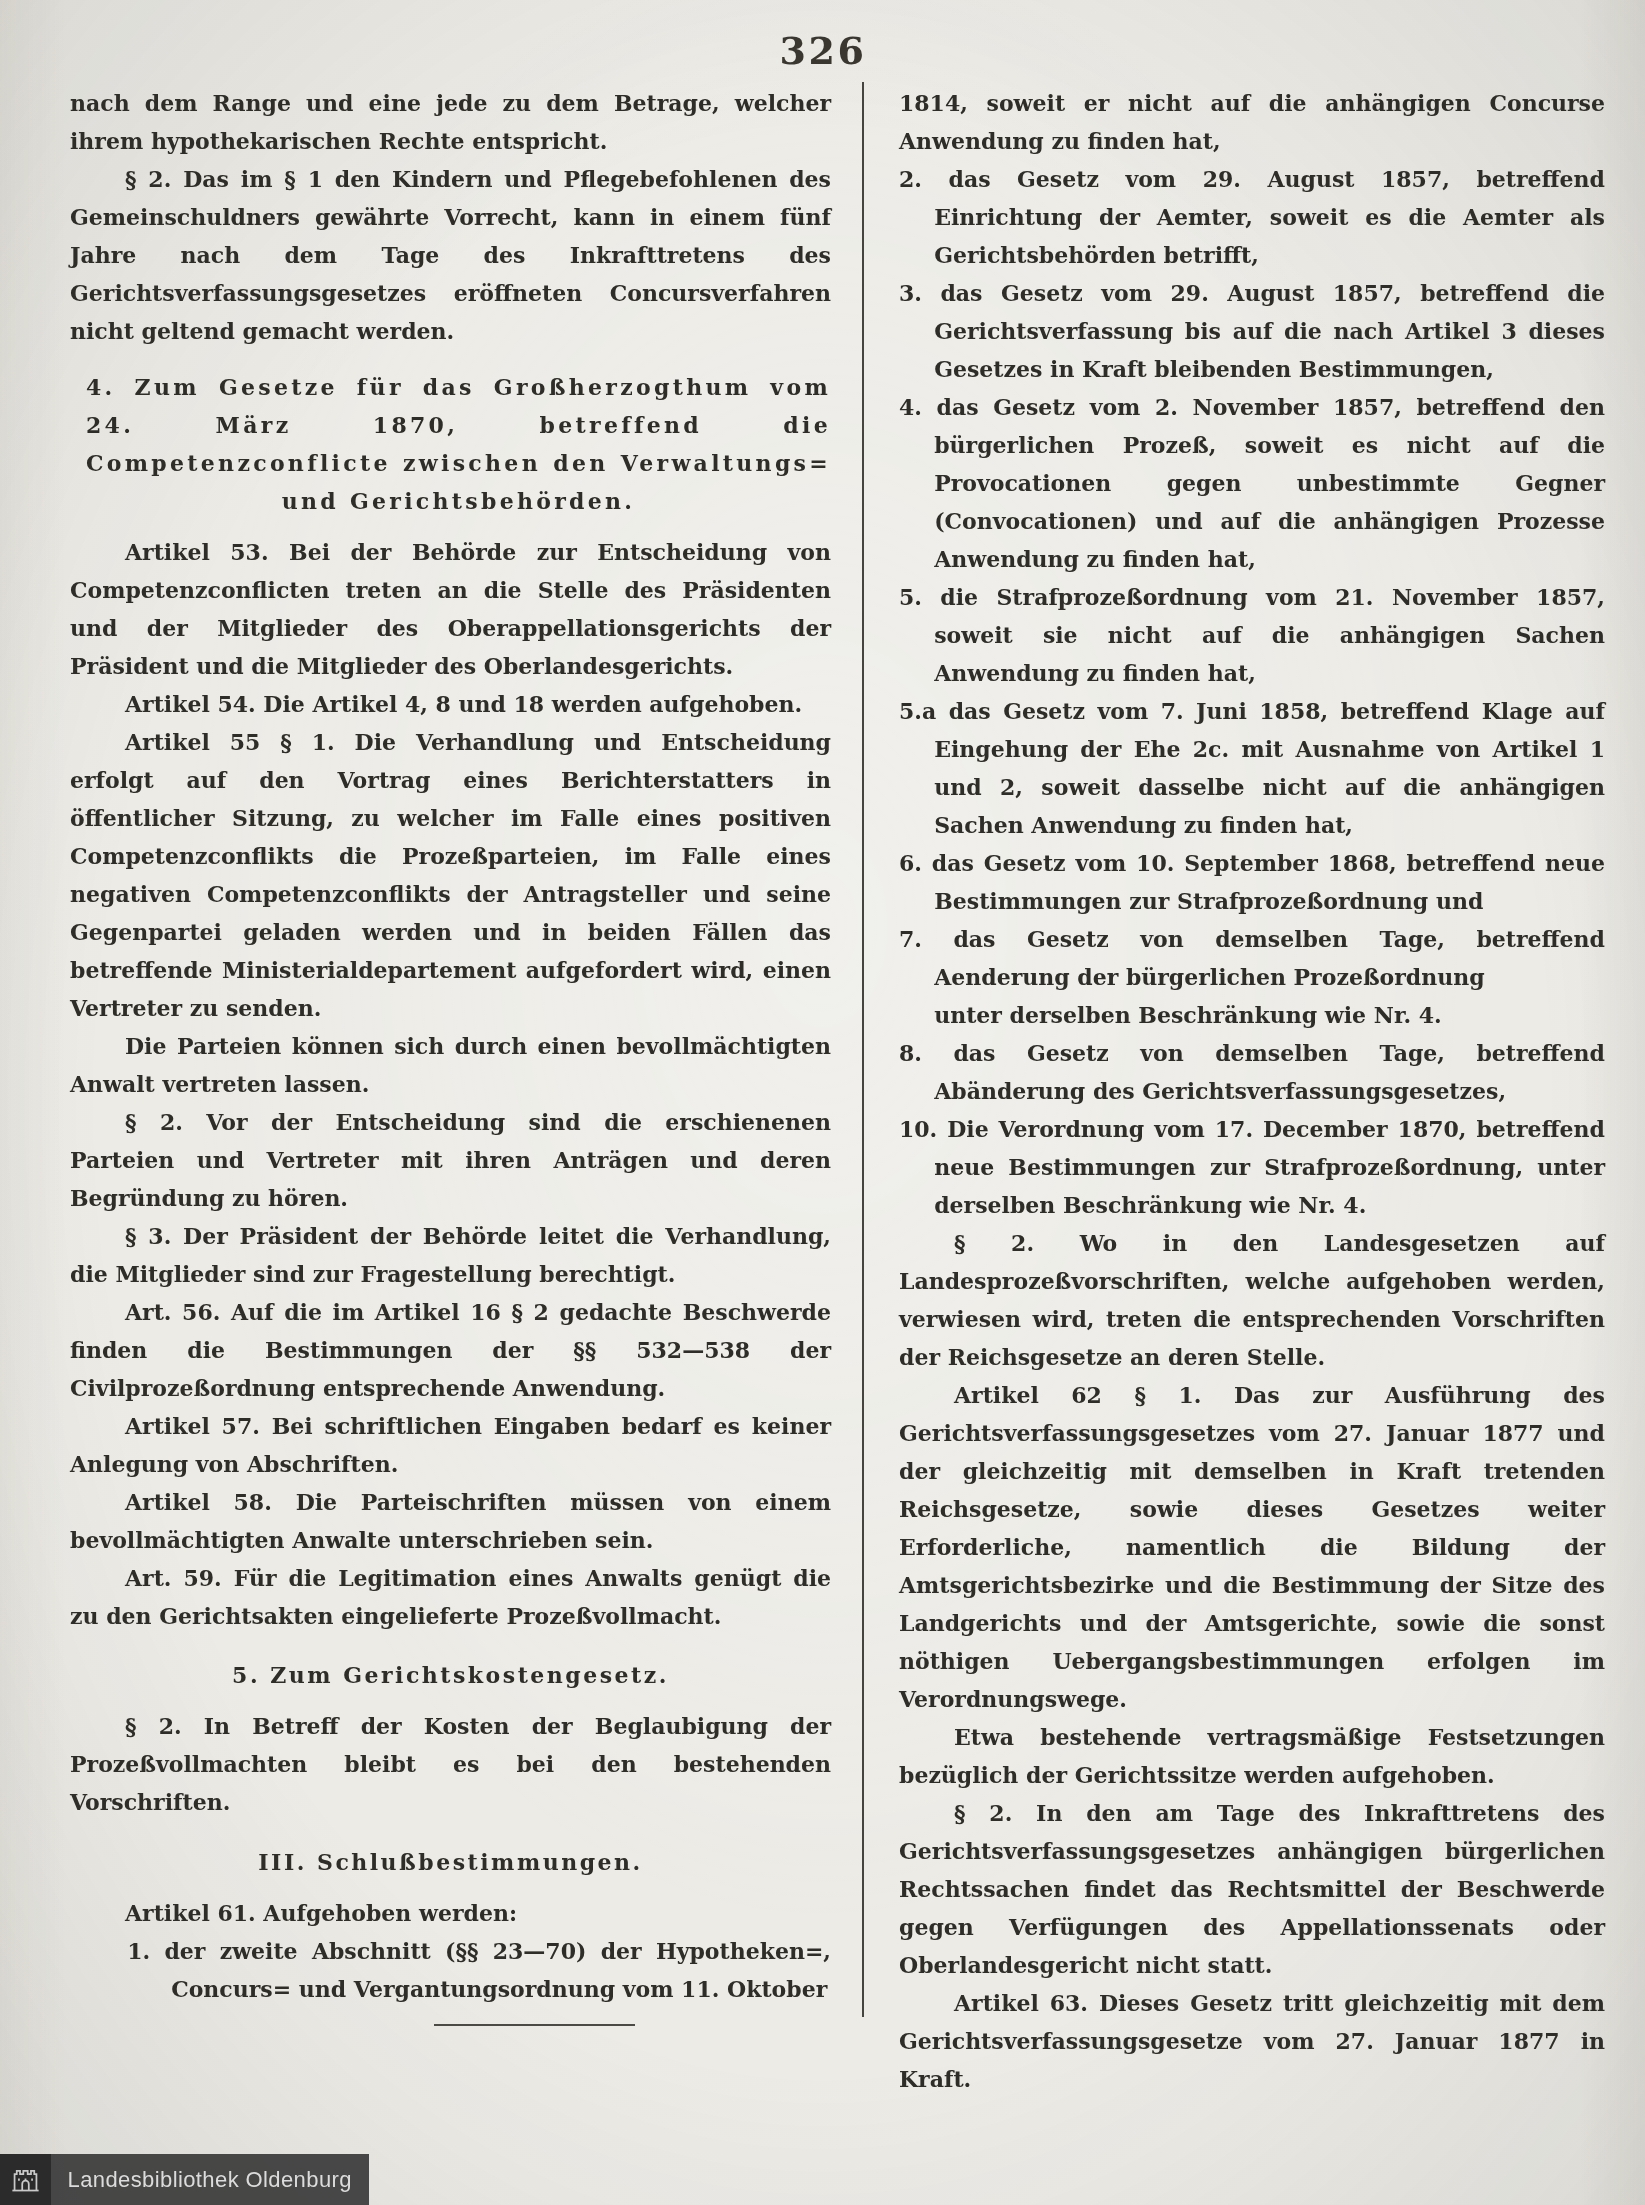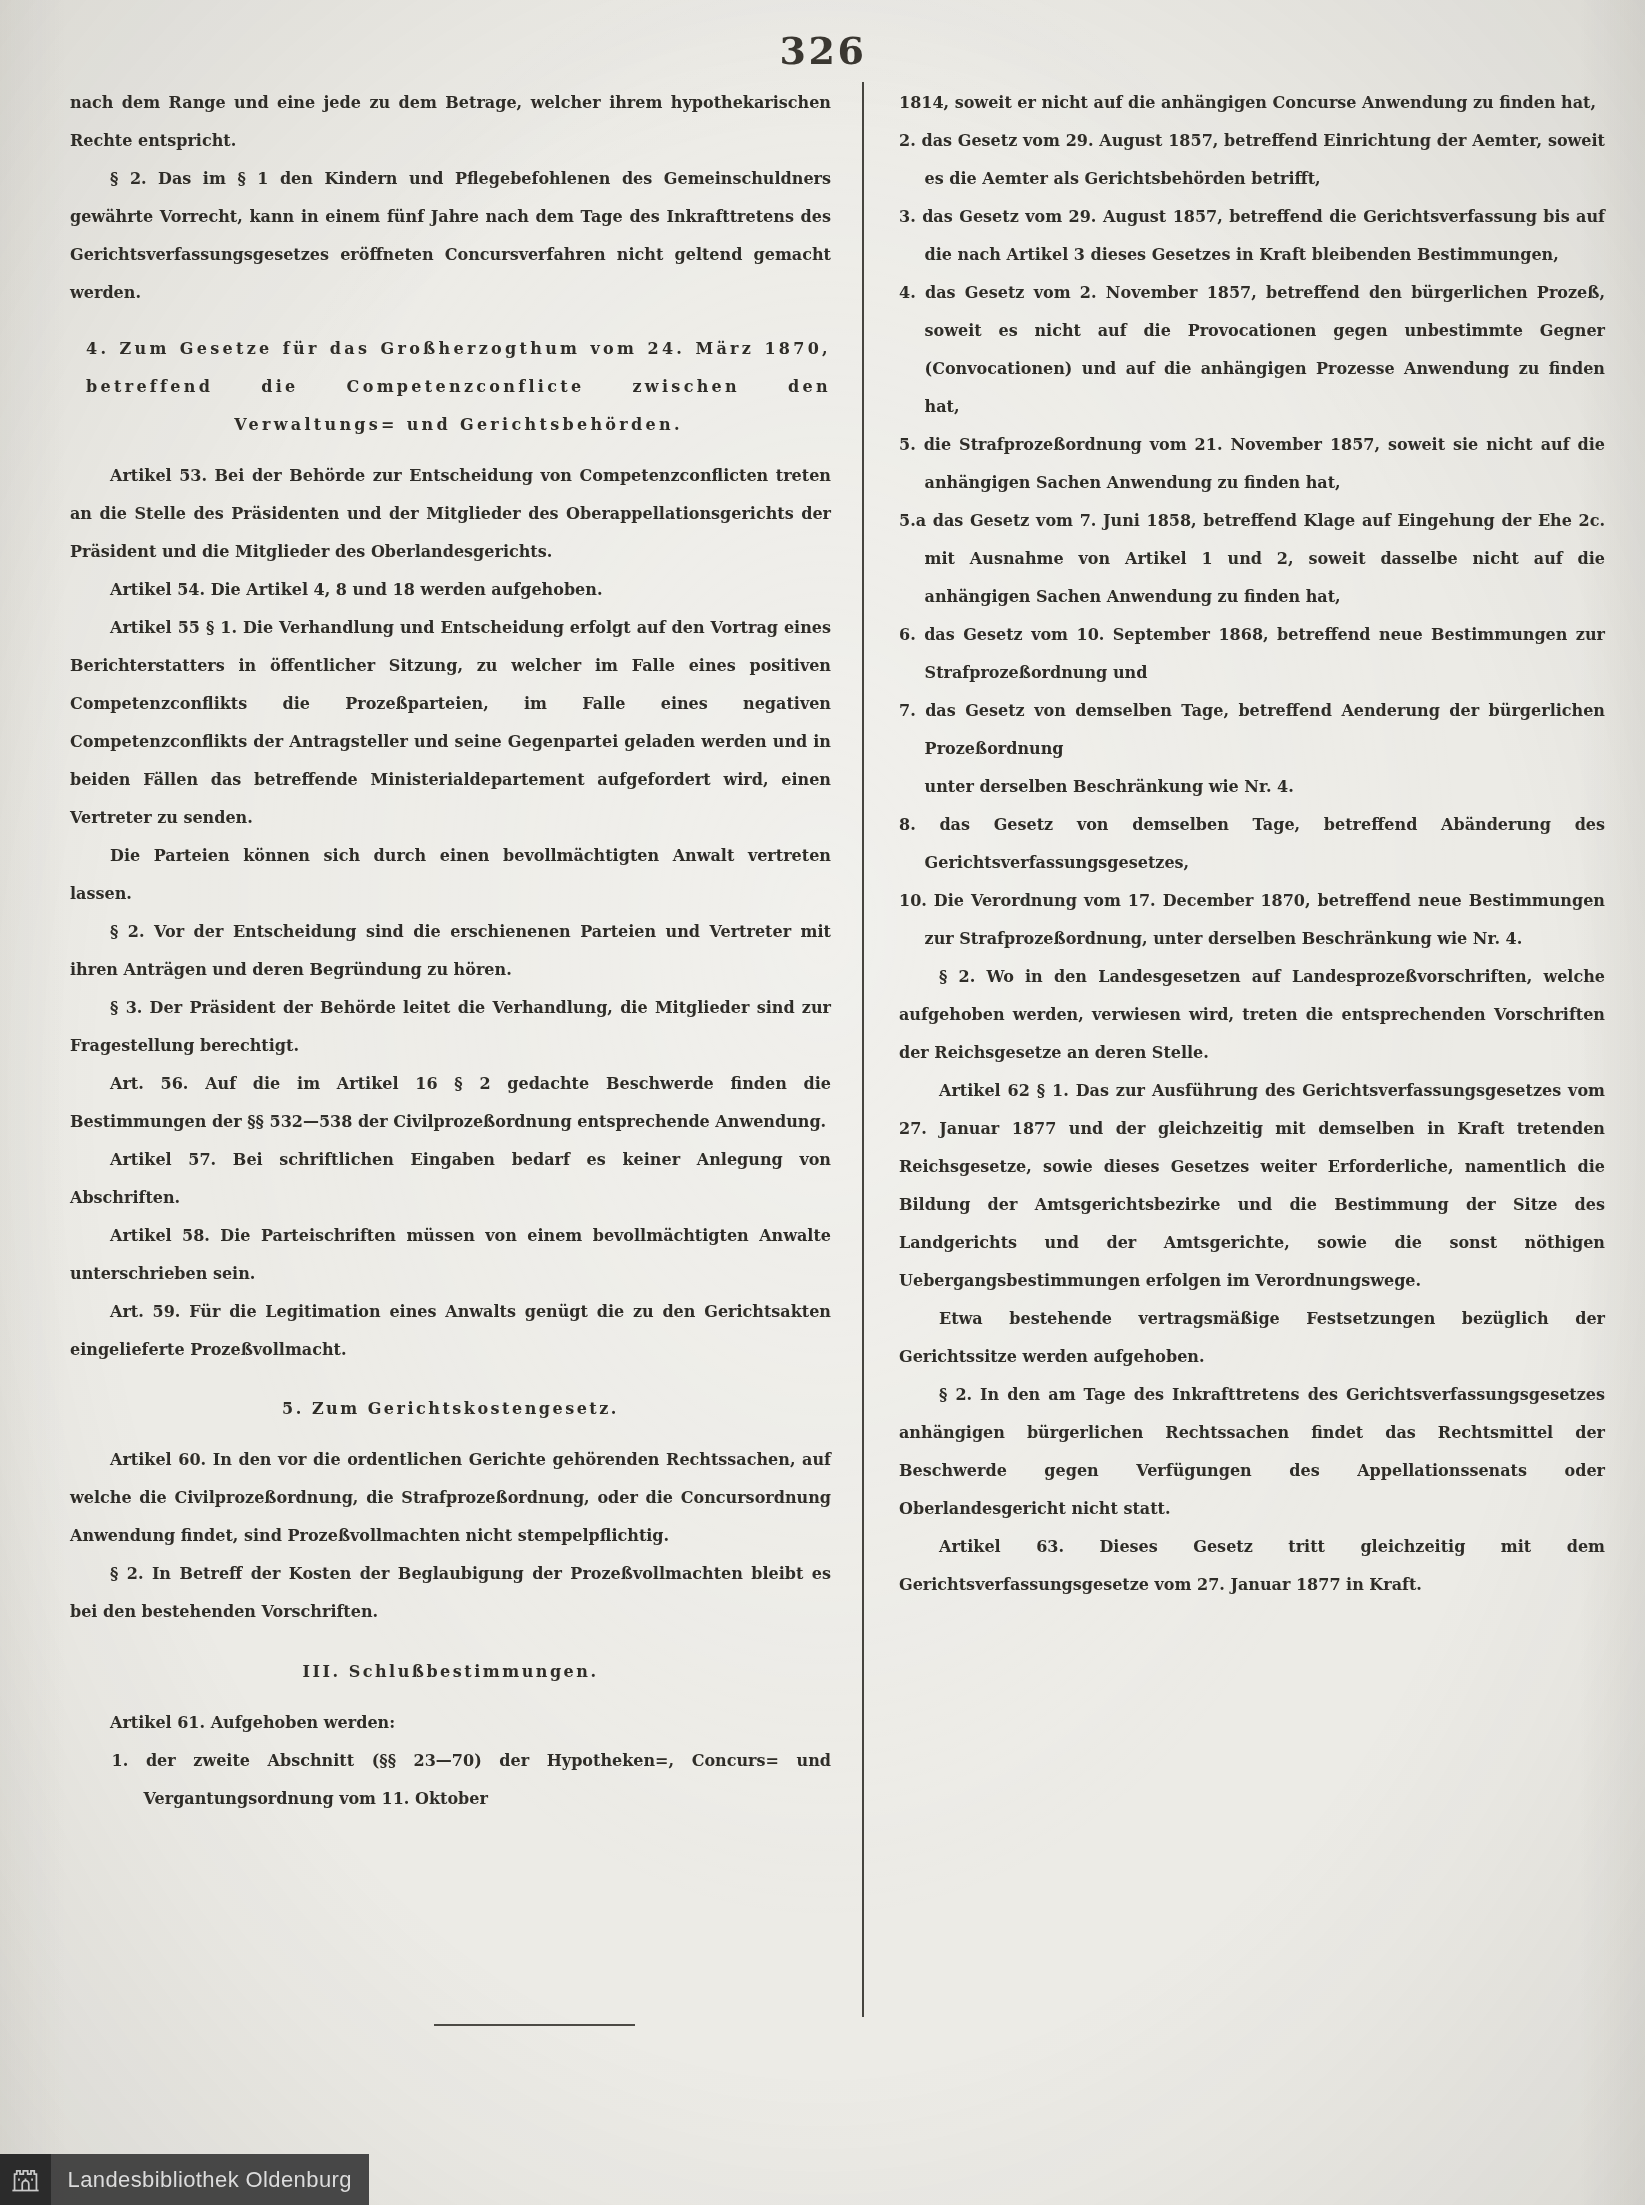--- a/index.html
+++ b/index.html
@@ -28,21 +28,21 @@
     text-align: center;
     font-size: 38px;
     font-weight: 700;
     letter-spacing: 2.5px;
     color: #3a3731;
   }
 
   .col {
     position: absolute;
     top: 84px;
-    font-size: 16px;
+    font-size: 22px;
     line-height: 38px;
     font-weight: 700;
     text-align: justify;
     color: #2f2d28;
     text-rendering: optimizeLegibility;
   }
   .col-left  { left: 70px;   width: 761px; }
   .col-right { left: 899px; width: 706px; }
 
   .column-divider {
@@ -145,21 +145,20 @@
     <p class="para indent">Artikel 54. Die Artikel 4, 8 und 18 werden aufgehoben.</p>
     <p class="para indent">Artikel 55 § 1. Die Verhandlung und Entscheidung erfolgt auf den Vortrag eines Berichterstatters in öffentlicher Sitzung, zu welcher im Falle eines positiven Competenzconflikts die Prozeßparteien, im Falle eines negativen Competenzconflikts der Antragsteller und seine Gegenpartei geladen werden und in beiden Fällen das betreffende Ministerialdepartement aufgefordert wird, einen Vertreter zu senden.</p>
     <p class="para indent">Die Parteien können sich durch einen bevollmächtigten Anwalt vertreten lassen.</p>
     <p class="para indent">§ 2. Vor der Entscheidung sind die erschienenen Parteien und Vertreter mit ihren Anträgen und deren Begründung zu hören.</p>
     <p class="para indent">§ 3. Der Präsident der Behörde leitet die Verhandlung, die Mitglieder sind zur Fragestellung berechtigt.</p>
     <p class="para indent">Art. 56. Auf die im Artikel 16 § 2 gedachte Beschwerde finden die Bestimmungen der §§ 532—538 der Civilprozeßordnung entsprechende Anwendung.</p>
     <p class="para indent">Artikel 57. Bei schriftlichen Eingaben bedarf es keiner Anlegung von Abschriften.</p>
     <p class="para indent">Artikel 58. Die Parteischriften müssen von einem bevollmächtigten Anwalte unterschrieben sein.</p>
     <p class="para indent">Art. 59. Für die Legitimation eines Anwalts genügt die zu den Gerichtsakten eingelieferte Prozeßvollmacht.</p>
     <p class="para heading-centered">5. Zum Gerichtskostengesetz.</p>
-    <p class="para indent">Artikel 60. In den vor die ordentlichen Gerichte gehörenden Rechtssachen, auf welche die Civilprozeßordnung, die Strafprozeßordnung, oder die Concursordnung Anwendung findet, sind Prozeßvollmachten nicht stempelpflichtig.</p>
     <p class="para indent">§ 2. In Betreff der Kosten der Beglaubigung der Prozeßvollmachten bleibt es bei den bestehenden Vorschriften.</p>
     <p class="para heading-centered">III. Schlußbestimmungen.</p>
     <p class="para indent">Artikel 61. Aufgehoben werden:</p>
     <p class="para list-l">1. der zweite Abschnitt (§§ 23—70) der Hypotheken=, Concurs= und Vergantungsordnung vom 11. Oktober</p>
   </div>
 
 <div class="column-divider"></div>
 
 <div class="col col-right" id="right-col">
     <p class="para noindent">1814, soweit er nicht auf die anhängigen Concurse Anwendung zu finden hat,</p>

